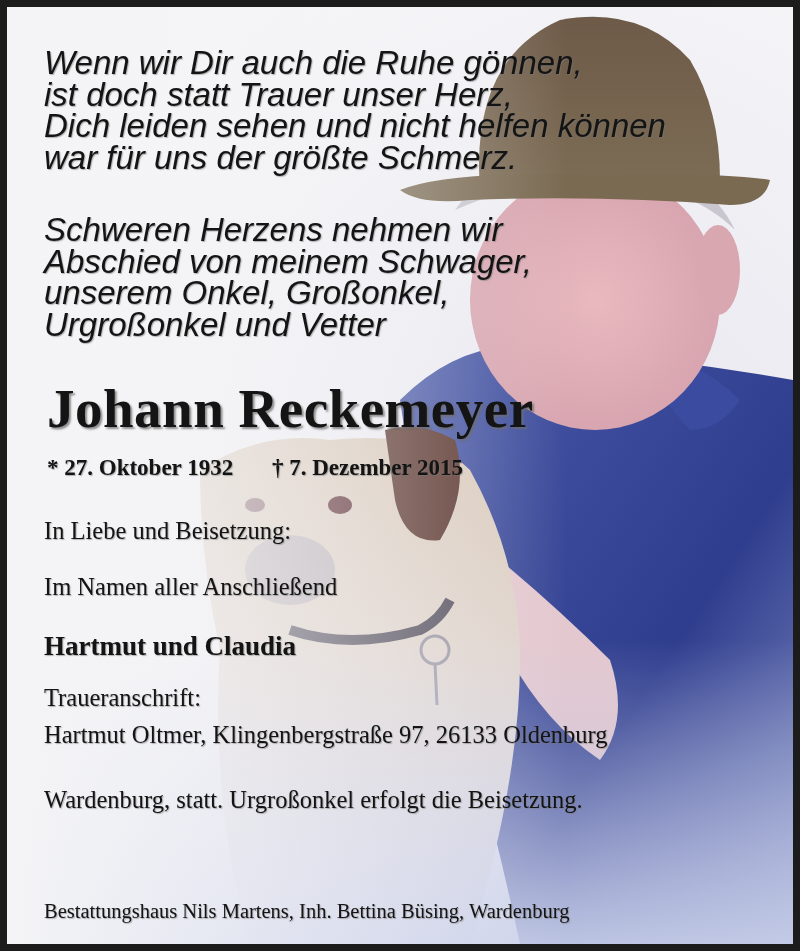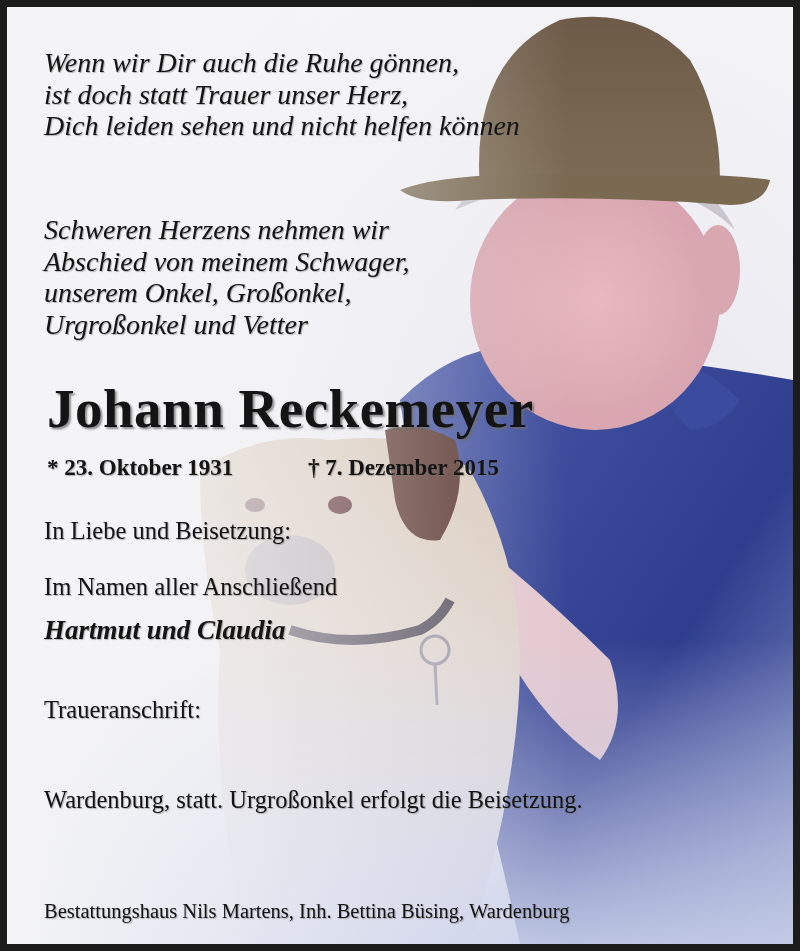--- a/index.html
+++ b/index.html
@@ -3,21 +3,21 @@
 <meta charset="utf-8">
 <style>
   html, body { margin: 0; padding: 0; }
   body { width: 800px; height: 951px; background: #1a1a1a; }
   .frame {
     position: relative; width: 800px; height: 951px; box-sizing: border-box;
     border: 7px solid #1c1c1c; background: #f4f4f6; overflow: hidden;
   }
   .photo { position: absolute; inset: 0; }
   .text { position: absolute; left: 37px; color: #141414; text-shadow: 1px 1px 1px rgba(120,120,120,0.55); white-space: nowrap; }
-  .poem { font-family: Liberation Serif, serif; font-style: italic; font-size: 28px; line-height: 31.5px; }
+  .poem { font-family: Liberation Sans, sans-serif; font-style: italic; font-size: 33px; line-height: 31.5px; }
   .poem div { margin: 0; }
   .name { font-family: "Liberation Serif", serif; font-weight: bold; font-size: 55px; letter-spacing: 0.5px; text-shadow: 2px 2px 2px rgba(110,110,110,0.75); }
   .dates { font-family: "Liberation Serif", serif; font-weight: bold; font-size: 23px; }
   .dates span { display: inline-block; }
   .serif { font-family: "Liberation Serif", serif; font-size: 24.5px; }
   .bold { font-weight: bold; font-size: 27px; }
   .small { font-size: 20.5px; }
 </style>
 </head>
 <body>
@@ -89,41 +89,43 @@
 
     <rect x="7" y="640" width="786" height="304" fill="url(#lowerfade)"></rect>
 
     <rect x="7" y="7" width="560" height="937" fill="url(#leftfade)"></rect>
   </svg>
 
   <div class="text poem" style="top:40px;">
     <div>Wenn wir Dir auch die Ruhe gönnen,</div>
     <div>ist doch statt Trauer unser Herz,</div>
     <div>Dich leiden sehen und nicht helfen können</div>
+    <div>war für uns der größte Schmerz.</div>
   </div>
 
   <div class="text poem" style="top:207px;">
     <div>Schweren Herzens nehmen wir</div>
     <div>Abschied von meinem Schwager,</div>
     <div>unserem Onkel, Großonkel,</div>
     <div>Urgroßonkel und Vetter</div>
   </div>
 
   <div class="text name" style="top:370px; left:40px;">Johann Reckemeyer</div>
 
   <div class="text dates" style="top:448px; left:40px;">
-    <span>* 23. Oktober 1931</span>
-    <span style="margin-left:69px;">† 7. Dezember 2015</span>
+    <span>* 27. Oktober 1932</span>
+    <span style="margin-left:33px;">† 7. Dezember 2015</span>
   </div>
 
   <div class="text serif" style="top:510px;">In Liebe und Beisetzung:</div>
   <div class="text serif" style="top:566px;">Im Namen aller Anschließend</div>
-  <div class="text serif bold" style="top:608px;font-style:italic;">Hartmut und Claudia</div>
+  <div class="text serif bold" style="top:624px;">Hartmut und Claudia</div>
 
-  <div class="text serif" style="top:677px;margin-top:12px;">Traueranschrift:</div>
+  <div class="text serif" style="top:677px;">Traueranschrift:</div>
+  <div class="text serif" style="top:714px;">Hartmut Oltmer, Klingenbergstraße 97, 26133 Oldenburg</div>
 
   <div class="text serif" style="top:776px; line-height:34px;">
     <div>Wardenburg, statt. Urgroßonkel erfolgt die Beisetzung.</div>
   </div>
 
   <div class="text serif small" style="top:893px;">Bestattungshaus Nils Martens, Inh. Bettina Büsing, Wardenburg</div>
 
 </div>
 
 </body></html>

